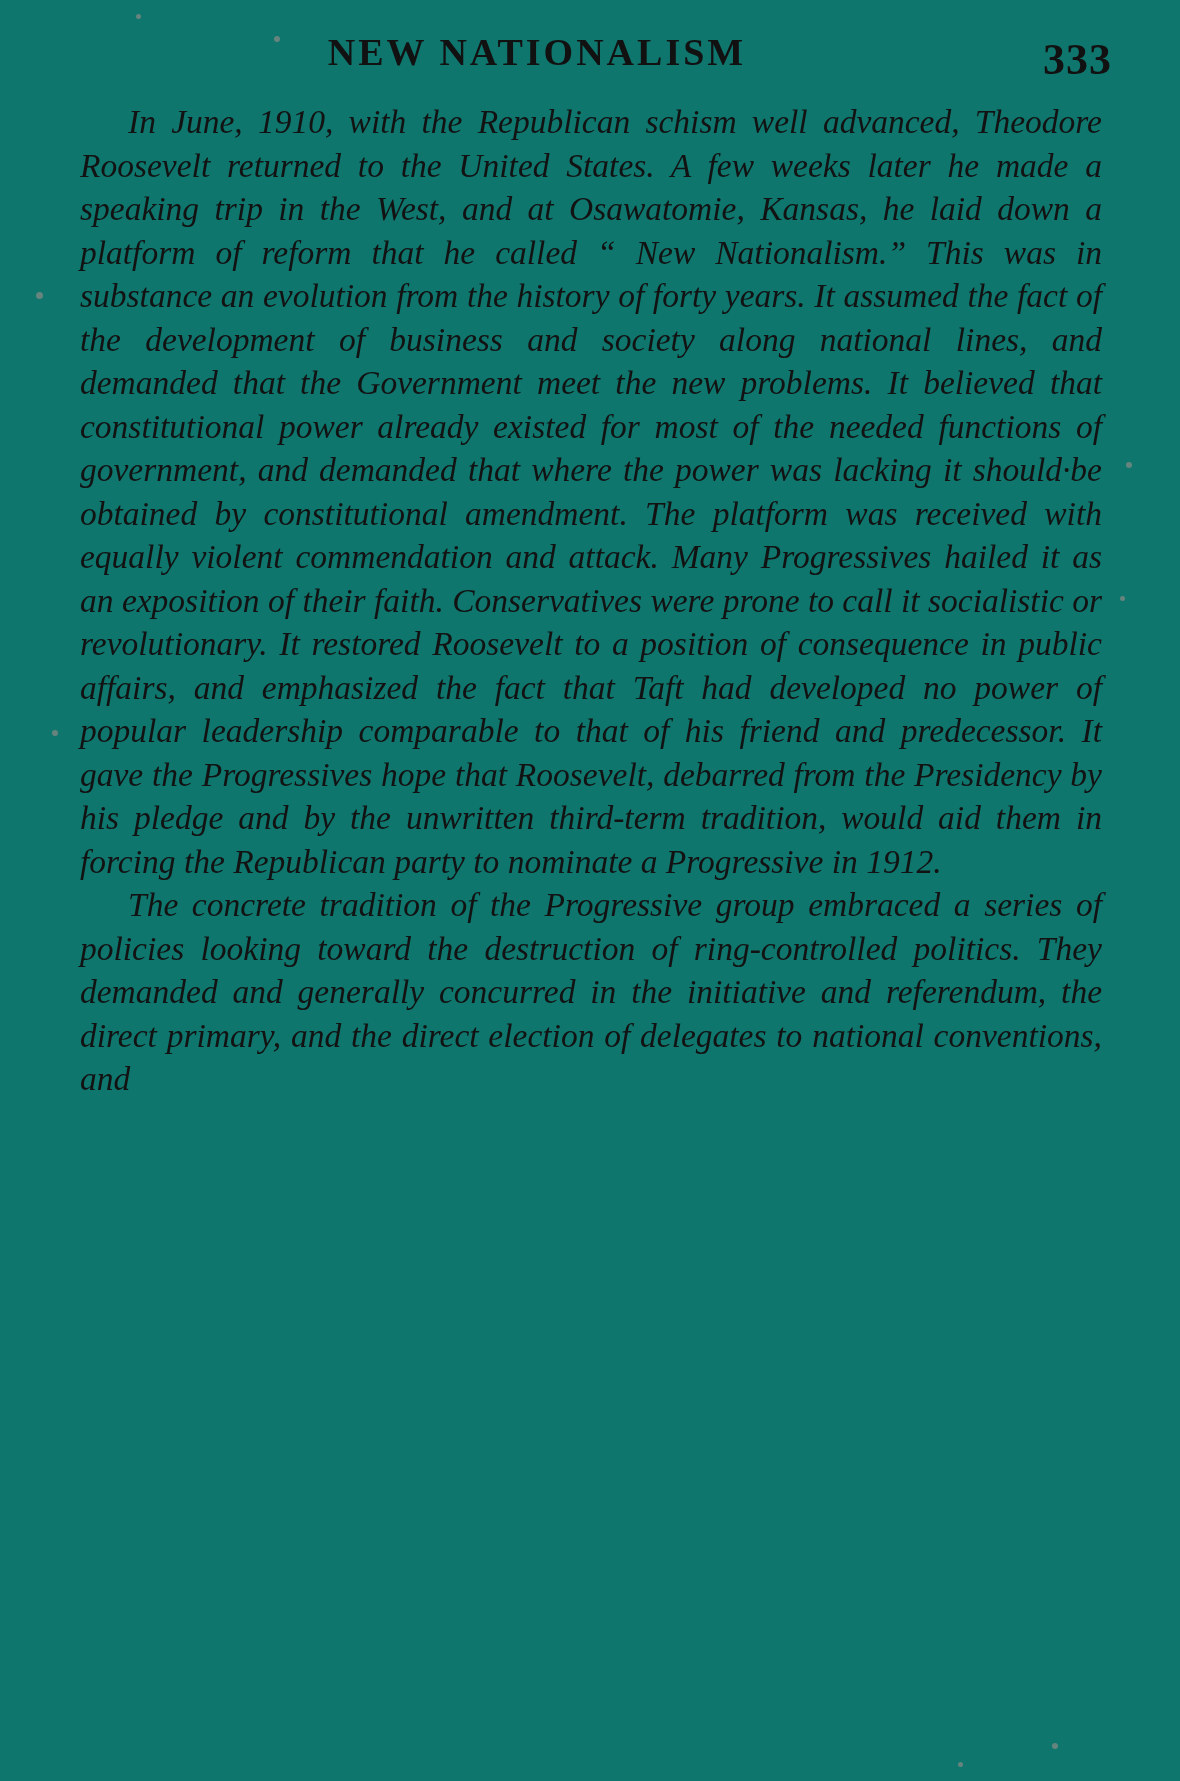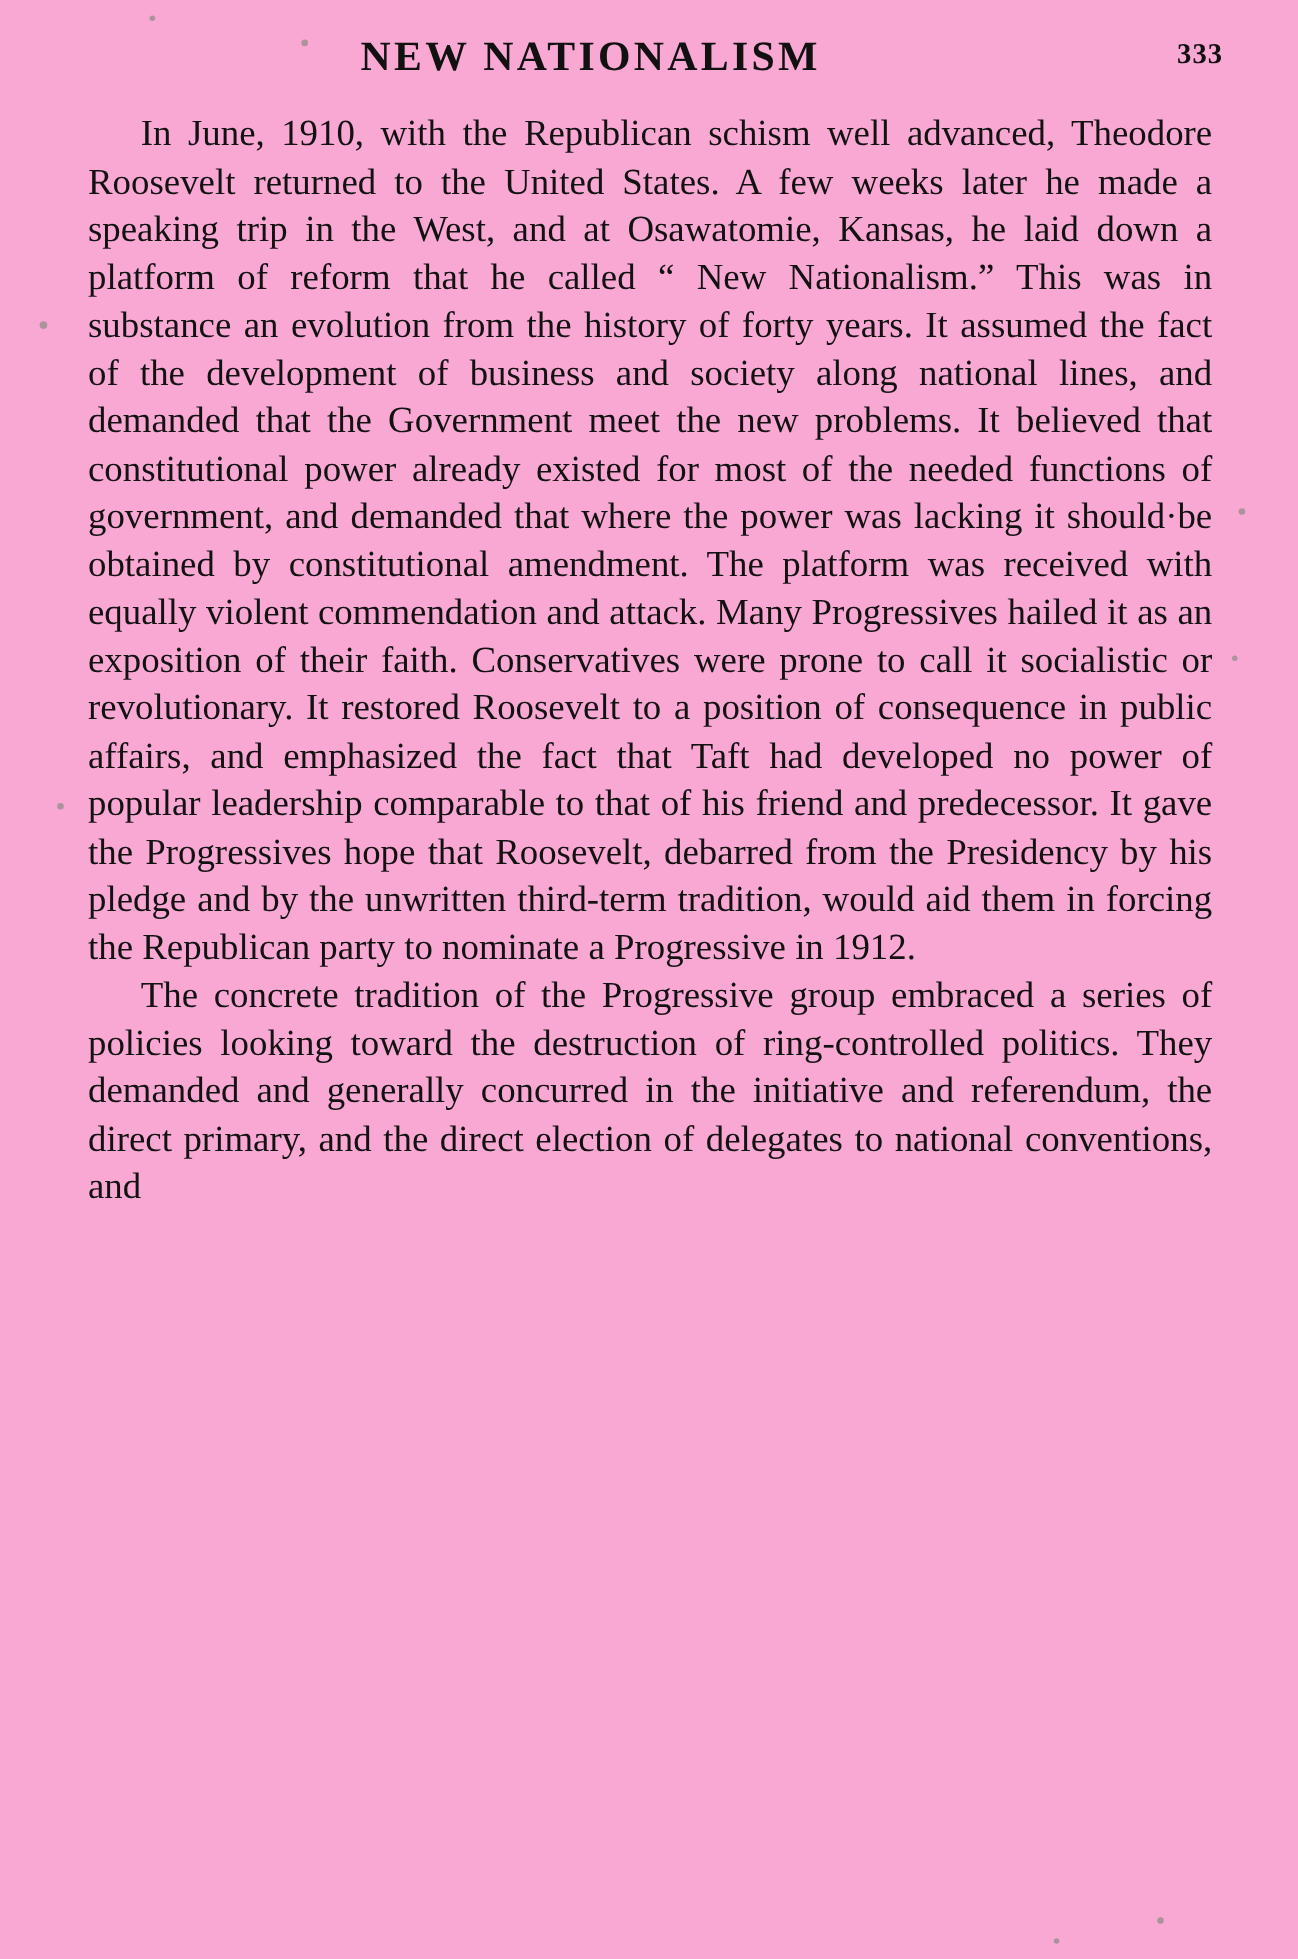--- a/index.html
+++ b/index.html
@@ -14,21 +14,21 @@
     color: #1a1a1a;
     position: relative;
     overflow: hidden;
   }
   .page {
     position: absolute;
     left: 0;
     top: 0;
     width: 1180px;
     height: 1781px;
-    background: #f9a8d4;
+    background: #0f766e;
   }
   .header {
     position: absolute;
     left: 72px;
     top: 30px;
     width: 1040px;
     height: 60px;
   }
   .running-head {
     position: absolute;
@@ -39,40 +39,41 @@
     font-size: 38px;
     letter-spacing: 3px;
     font-weight: 600;
     color: #111;
     font-family: "Liberation Serif", serif;
   }
   .folio {
     position: absolute;
     right: 0;
     top: 4px;
-    font-size: 26px;
+    font-size: 44px;
     font-weight: 700;
     color: #111;
     letter-spacing: 1px;
   }
   .body-text {
     position: absolute;
     left: 80px;
     top: 100px;
     width: 1022px;
     font-size: 33.5px;
     line-height: 43.5px;
     text-align: justify;
     color: #121212;
   }
   .body-text p {
     margin: 0;
     text-indent: 48px;
     text-align: justify;
     text-justify: inter-word;
+    font-style: italic;
   }
   
   .speck {
     position: absolute;
     background: #8a8a84;
     border-radius: 50%;
     opacity: .7;
   }
 </style>
 </head>

